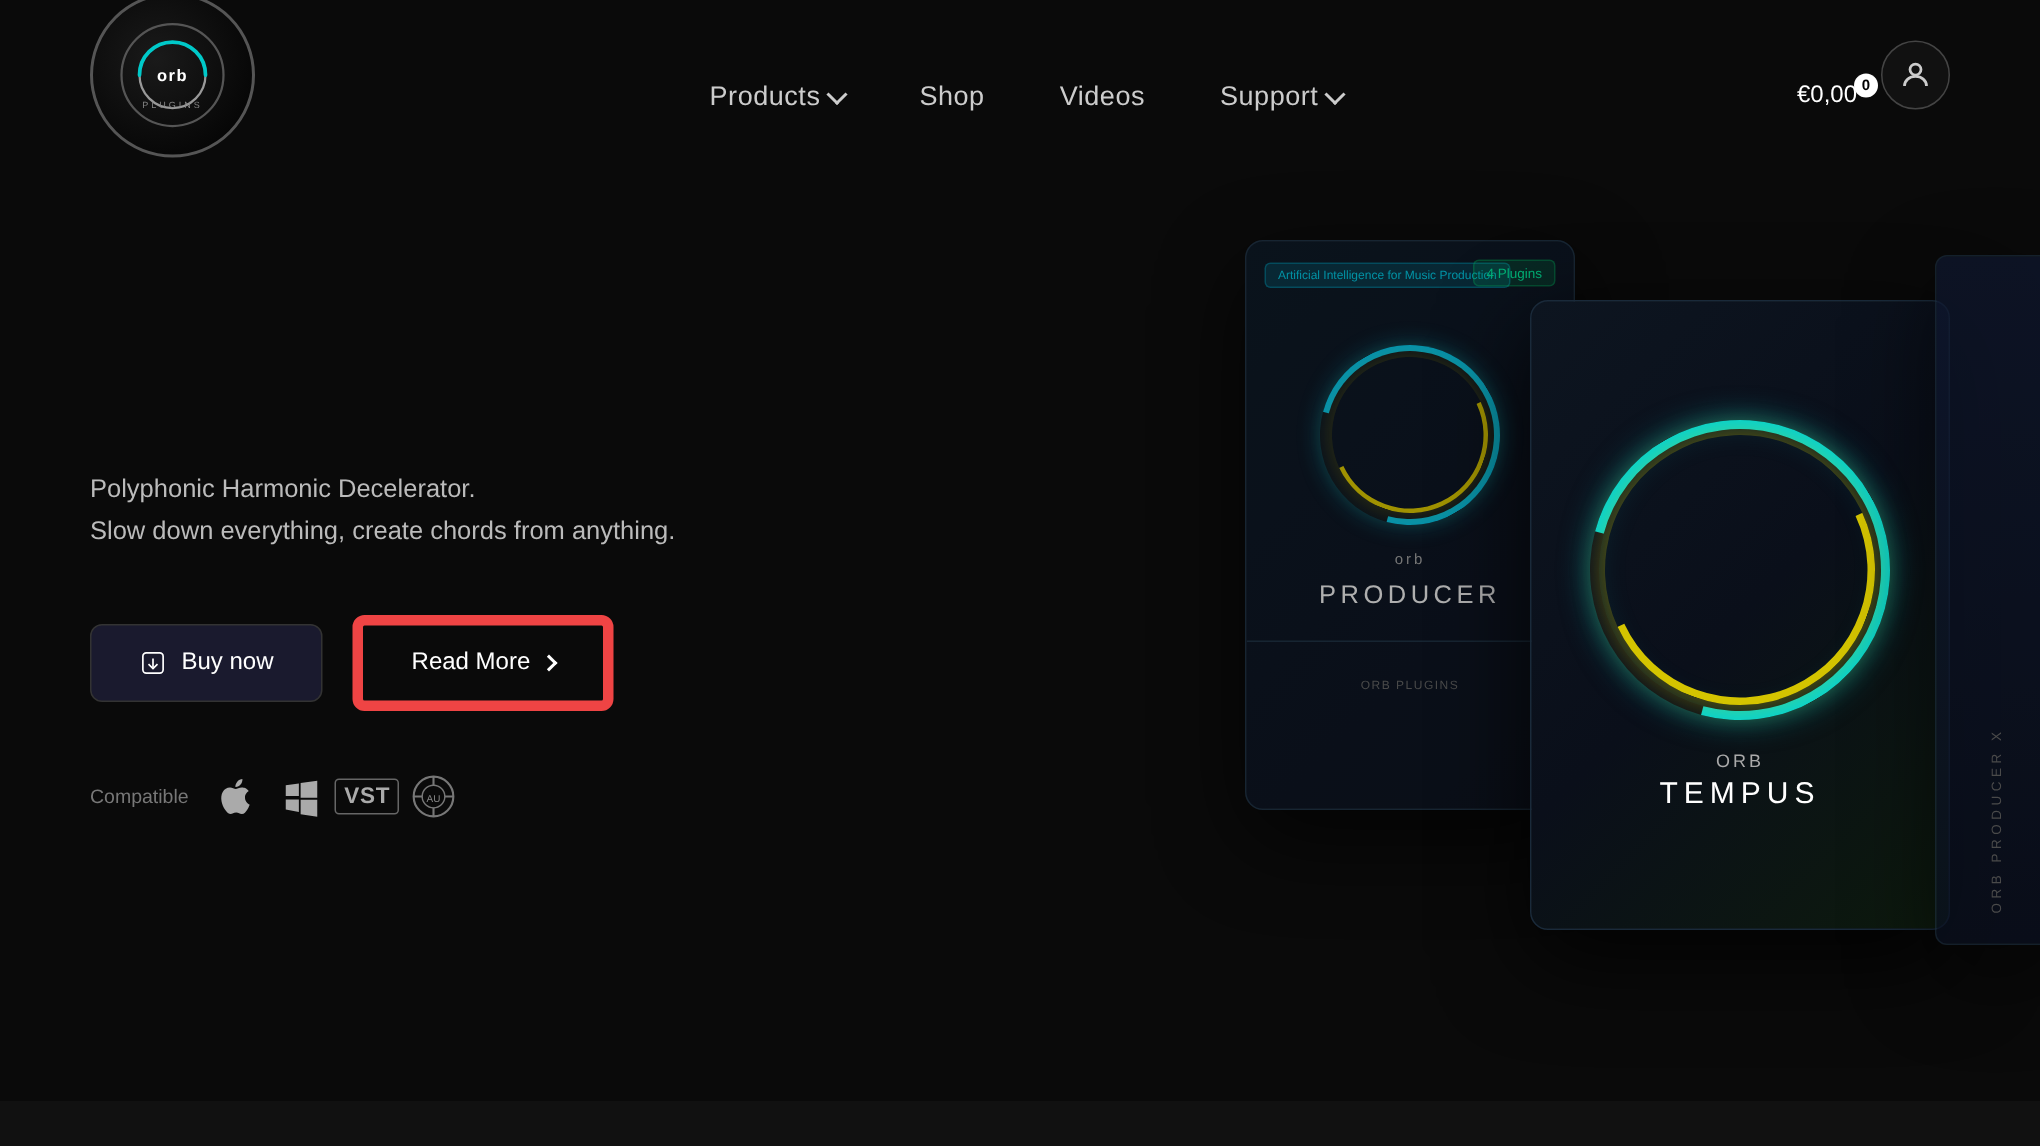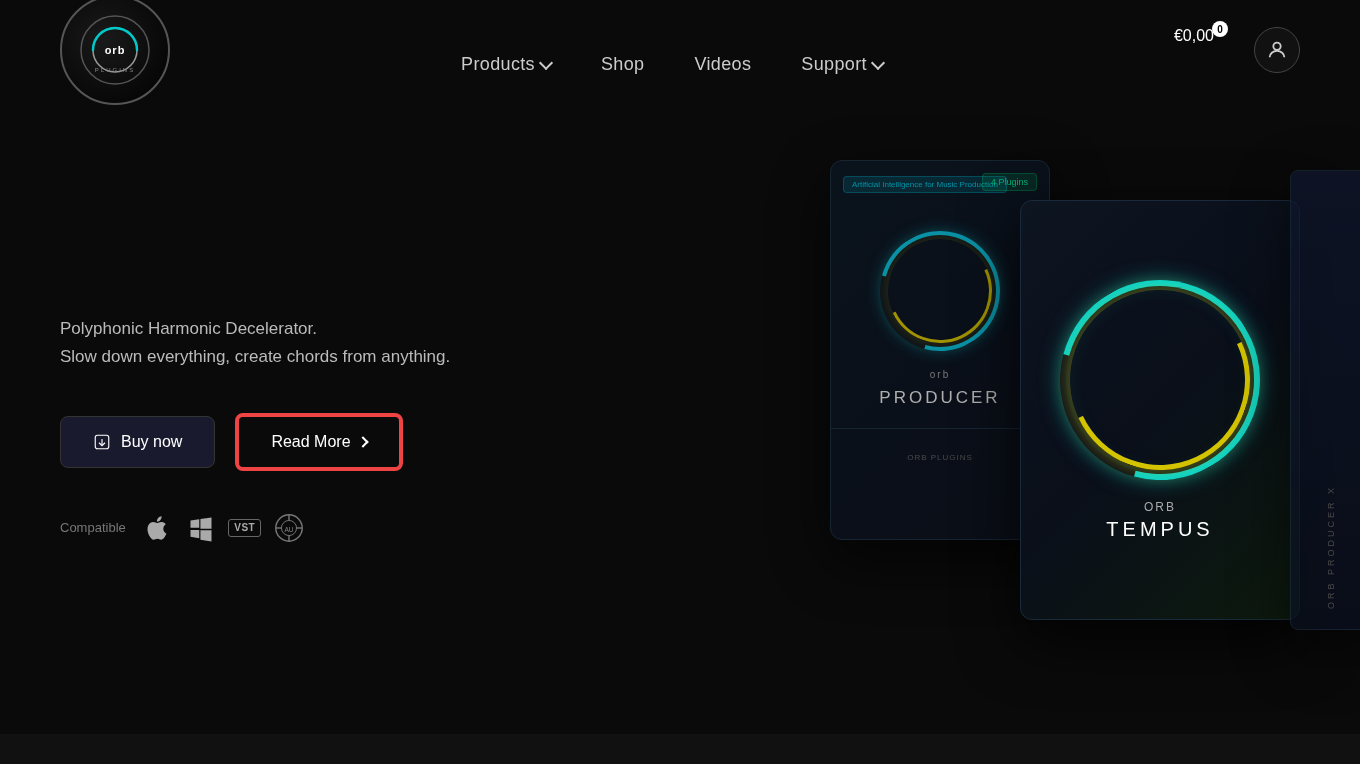--- a/index.html
+++ b/index.html
@@ -69,22 +69,22 @@
       height: 10px;
       border-right: 2px solid #ccc;
       border-bottom: 2px solid #ccc;
       transform: rotate(45deg);
       display: inline-block;
       margin-top: -3px;
     }
 
     .nav-right {
       display: flex;
-      align-items: flex-start;
-      gap: 32px;
+      align-items: flex-end;
+      gap: 8px;
     }
 
     .cart-btn {
       display: flex;
       align-items: center;
       gap: 8px;
       color: #fff;
       font-size: 16px;
       background: none;
       border: none;
@@ -192,21 +192,21 @@
     .btn-buy .download-icon {
       width: 18px;
       height: 18px;
       fill: none;
       stroke: #fff;
       stroke-width: 2;
     }
 
     .btn-read {
       background: transparent;
-      border: 4px solid #ef4444;
+      border: 7px solid #ef4444;
       color: #fff;
       padding: 16px 32px;
       border-radius: 8px;
       font-size: 16px;
       cursor: pointer;
       display: flex;
       align-items: center;
       gap: 8px;
     }
 
@@ -244,21 +244,21 @@
       justify-content: center;
       color: #aaa;
       font-size: 18px;
     }
 
     
     .vst-box {
       border: 1.5px solid #666;
       border-radius: 3px;
       padding: 2px 5px;
-      font-size: 10px;
+      font-size: 15px;
       color: #aaa;
       font-weight: 700;
       letter-spacing: 0.5px;
       line-height: 1.2;
     }
 
     
     .hero-image {
       position: absolute;
       right: -20px;

